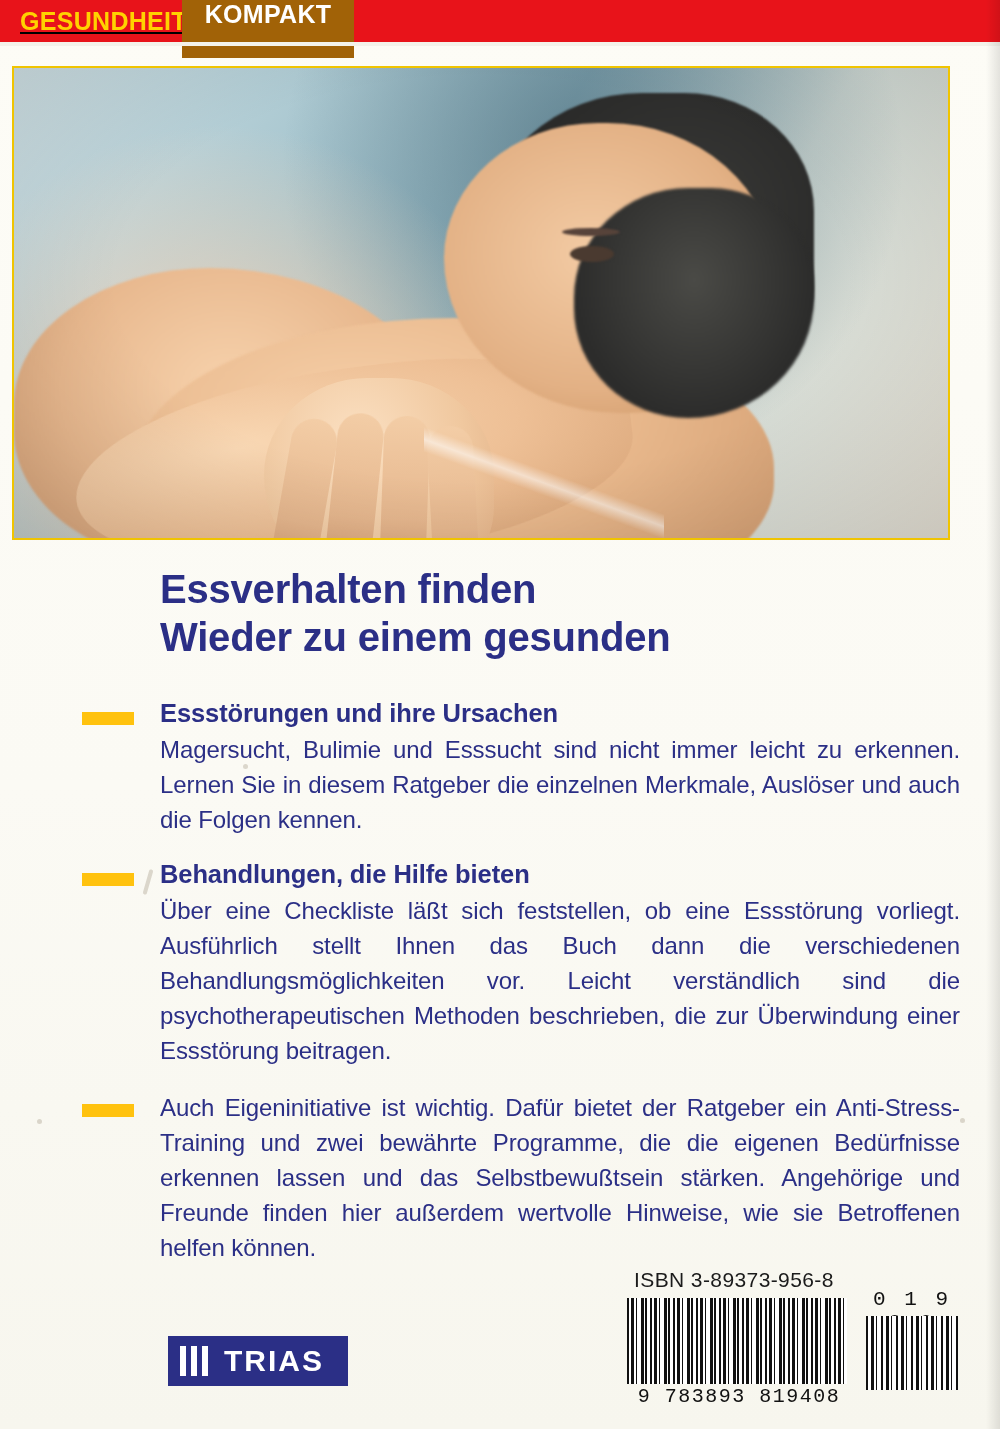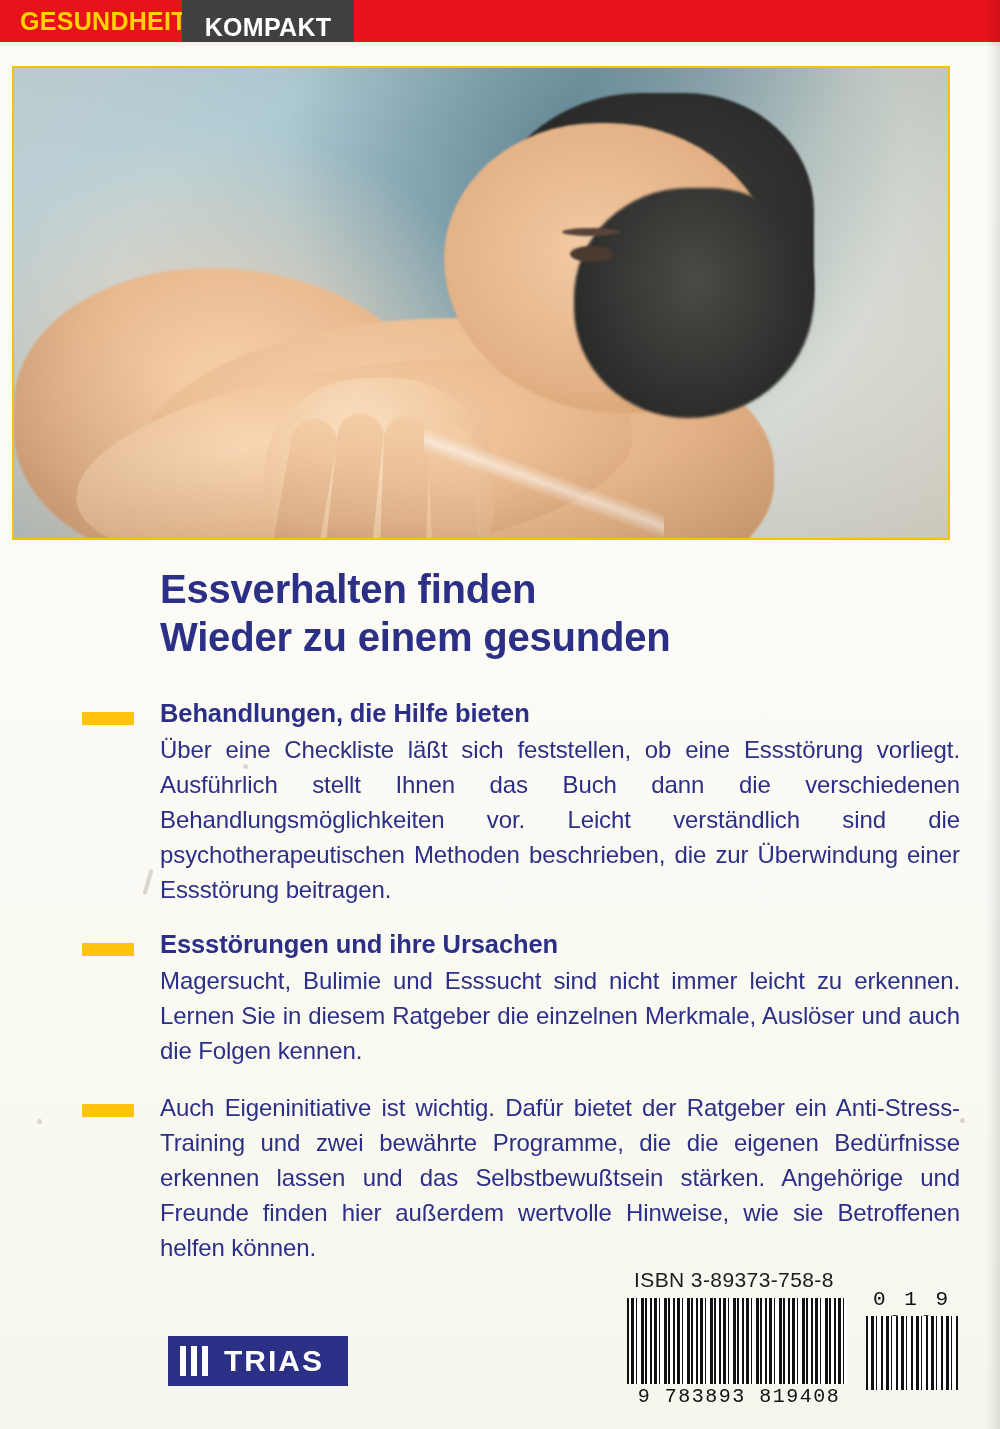--- a/index.html
+++ b/index.html
@@ -29,35 +29,36 @@
     width: 1000px; height: 42px;
     background: #e8131a;
   }
   .banner-left {
     position: absolute;
     left: 20px; top: 0;
     height: 42px;
     display: flex;
     align-items: center;
     padding: 0 8px 0 0;
+    text-decoration: underline;
   }
   .banner-word-1 {
     color: #ffd200;
     font-weight: bold;
     font-size: 25px;
     letter-spacing: 0.3px;
     line-height: 42px;
   }
   .banner-right {
     position: absolute;
     left: 182px; top: 0;
-    width: 172px; height: 42px;
-    background: #404040;
+    width: 172px; height: 58px;
+    background: #a16207;
     display: flex;
-    align-items: flex-end;
+    align-items: flex-start;
     justify-content: center;
   }
   .banner-word-2 {
     color: #ffffff;
     font-weight: bold;
     font-size: 25px;
     letter-spacing: 0.3px;
   }
   .banner-thin-white {
     position: absolute;
@@ -353,43 +354,43 @@
   <div class="headline">
     <div>Essverhalten finden</div>
     <div>Wieder zu einem gesunden</div>
   </div>
 
   <div class="sections">
 
     <div class="section">
       <span class="dash"></span>
       <div class="sec-body">
-        <p class="sec-title">Behandlungen, die Hilfe bieten</p>
-        <p class="sec-text">Über eine Checkliste läßt sich feststellen, ob eine Essstörung vorliegt. Ausführlich stellt Ihnen das Buch dann die verschiedenen Behandlungsmöglichkeiten vor. Leicht verständlich sind die psychotherapeutischen Methoden beschrieben, die zur Überwindung einer Essstörung beitragen.</p>
+        <p class="sec-title">Essstörungen und ihre Ursachen</p>
+        <p class="sec-text">Magersucht, Bulimie und Esssucht sind nicht immer leicht zu erkennen. Lernen Sie in diesem Ratgeber die einzelnen Merkmale, Auslöser und auch die Folgen kennen.</p>
       </div>
     </div>
 
     <div class="section">
       <span class="dash"></span>
       <div class="sec-body">
-        <p class="sec-title">Essstörungen und ihre Ursachen</p>
-        <p class="sec-text">Magersucht, Bulimie und Esssucht sind nicht immer leicht zu erkennen. Lernen Sie in diesem Ratgeber die einzelnen Merkmale, Auslöser und auch die Folgen kennen.</p>
+        <p class="sec-title">Behandlungen, die Hilfe bieten</p>
+        <p class="sec-text">Über eine Checkliste läßt sich feststellen, ob eine Essstörung vorliegt. Ausführlich stellt Ihnen das Buch dann die verschiedenen Behandlungsmöglichkeiten vor. Leicht verständlich sind die psychotherapeutischen Methoden beschrieben, die zur Überwindung einer Essstörung beitragen.</p>
       </div>
     </div>
 
     <div class="section">
       <span class="dash"></span>
       <div class="sec-body">
         <p class="sec-text">Auch Eigeninitiative ist wichtig. Dafür bietet der Ratgeber ein Anti-Stress-Training und zwei bewährte Programme, die die eigenen Bedürfnisse erkennen lassen und das Selbstbewußtsein stärken. Angehörige und Freunde finden hier außerdem wertvolle Hinweise, wie sie Betroffenen helfen können.</p>
       </div>
     </div>
 
   </div>
 
-  <div class="isbn-text">ISBN 3-89373-758-8</div>
+  <div class="isbn-text">ISBN 3-89373-956-8</div>
   <div class="barcode-main"></div>
   <div class="barcode-main-digits">9 783893 819408</div>
   <div class="barcode-add-digits">0 1 9 8 0</div>
   <div class="barcode-add"></div>
 
   <div class="logo">
     <span class="logo-bars">
       <i></i>
         <i></i>
         <i></i>

